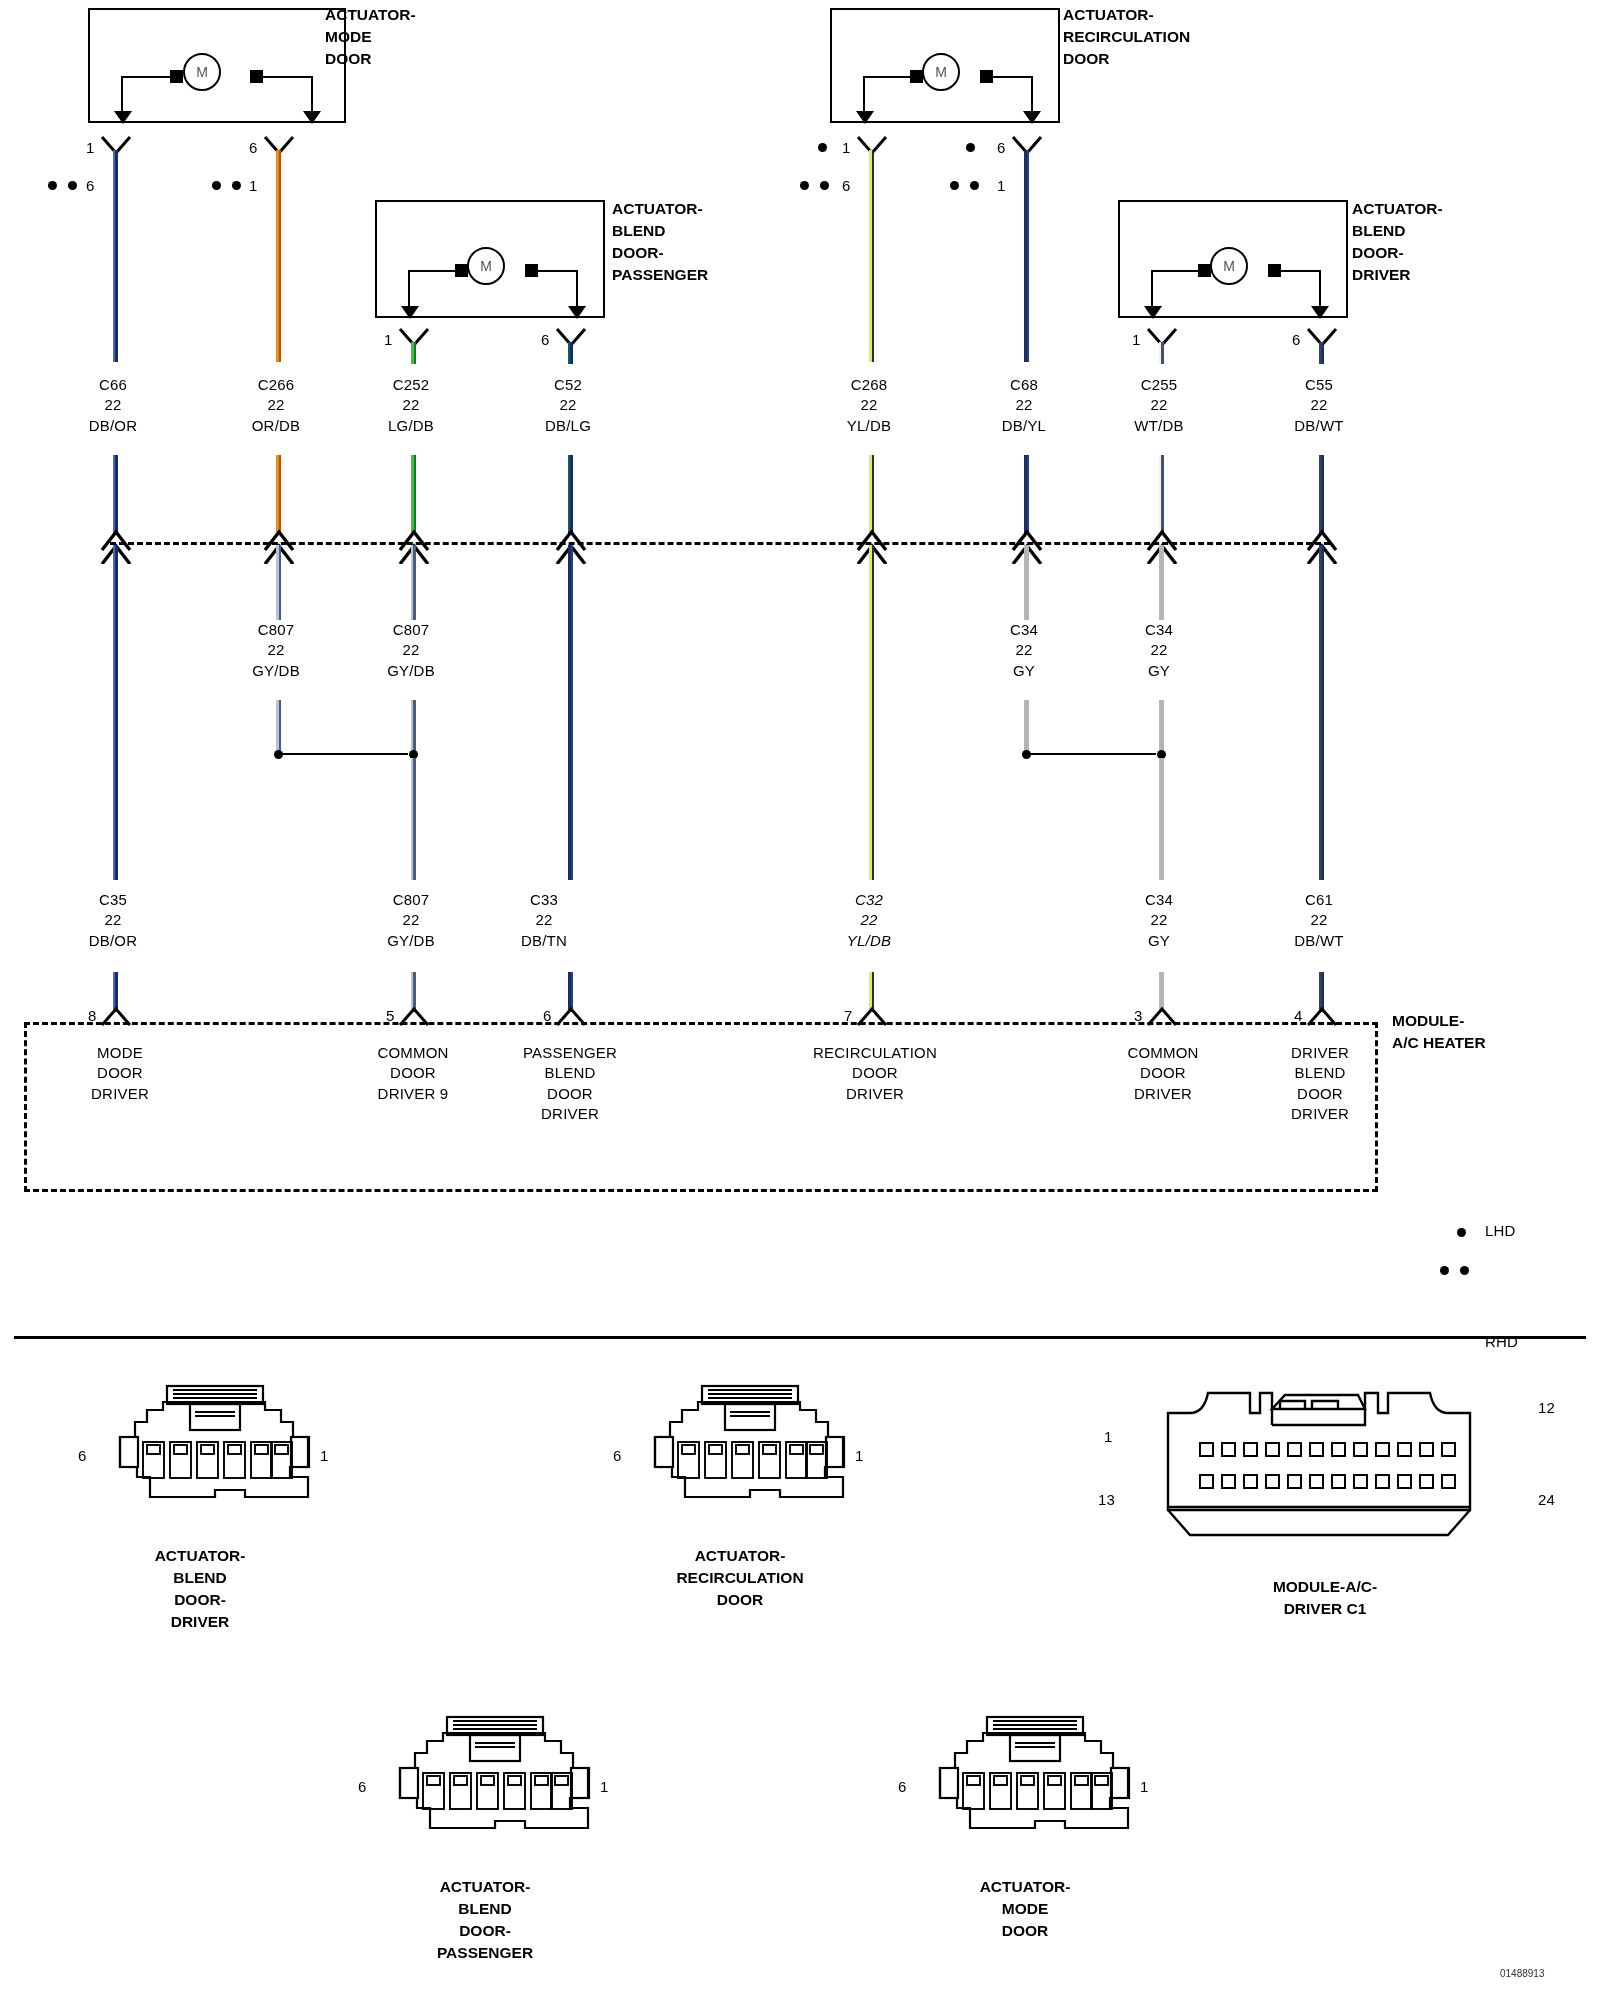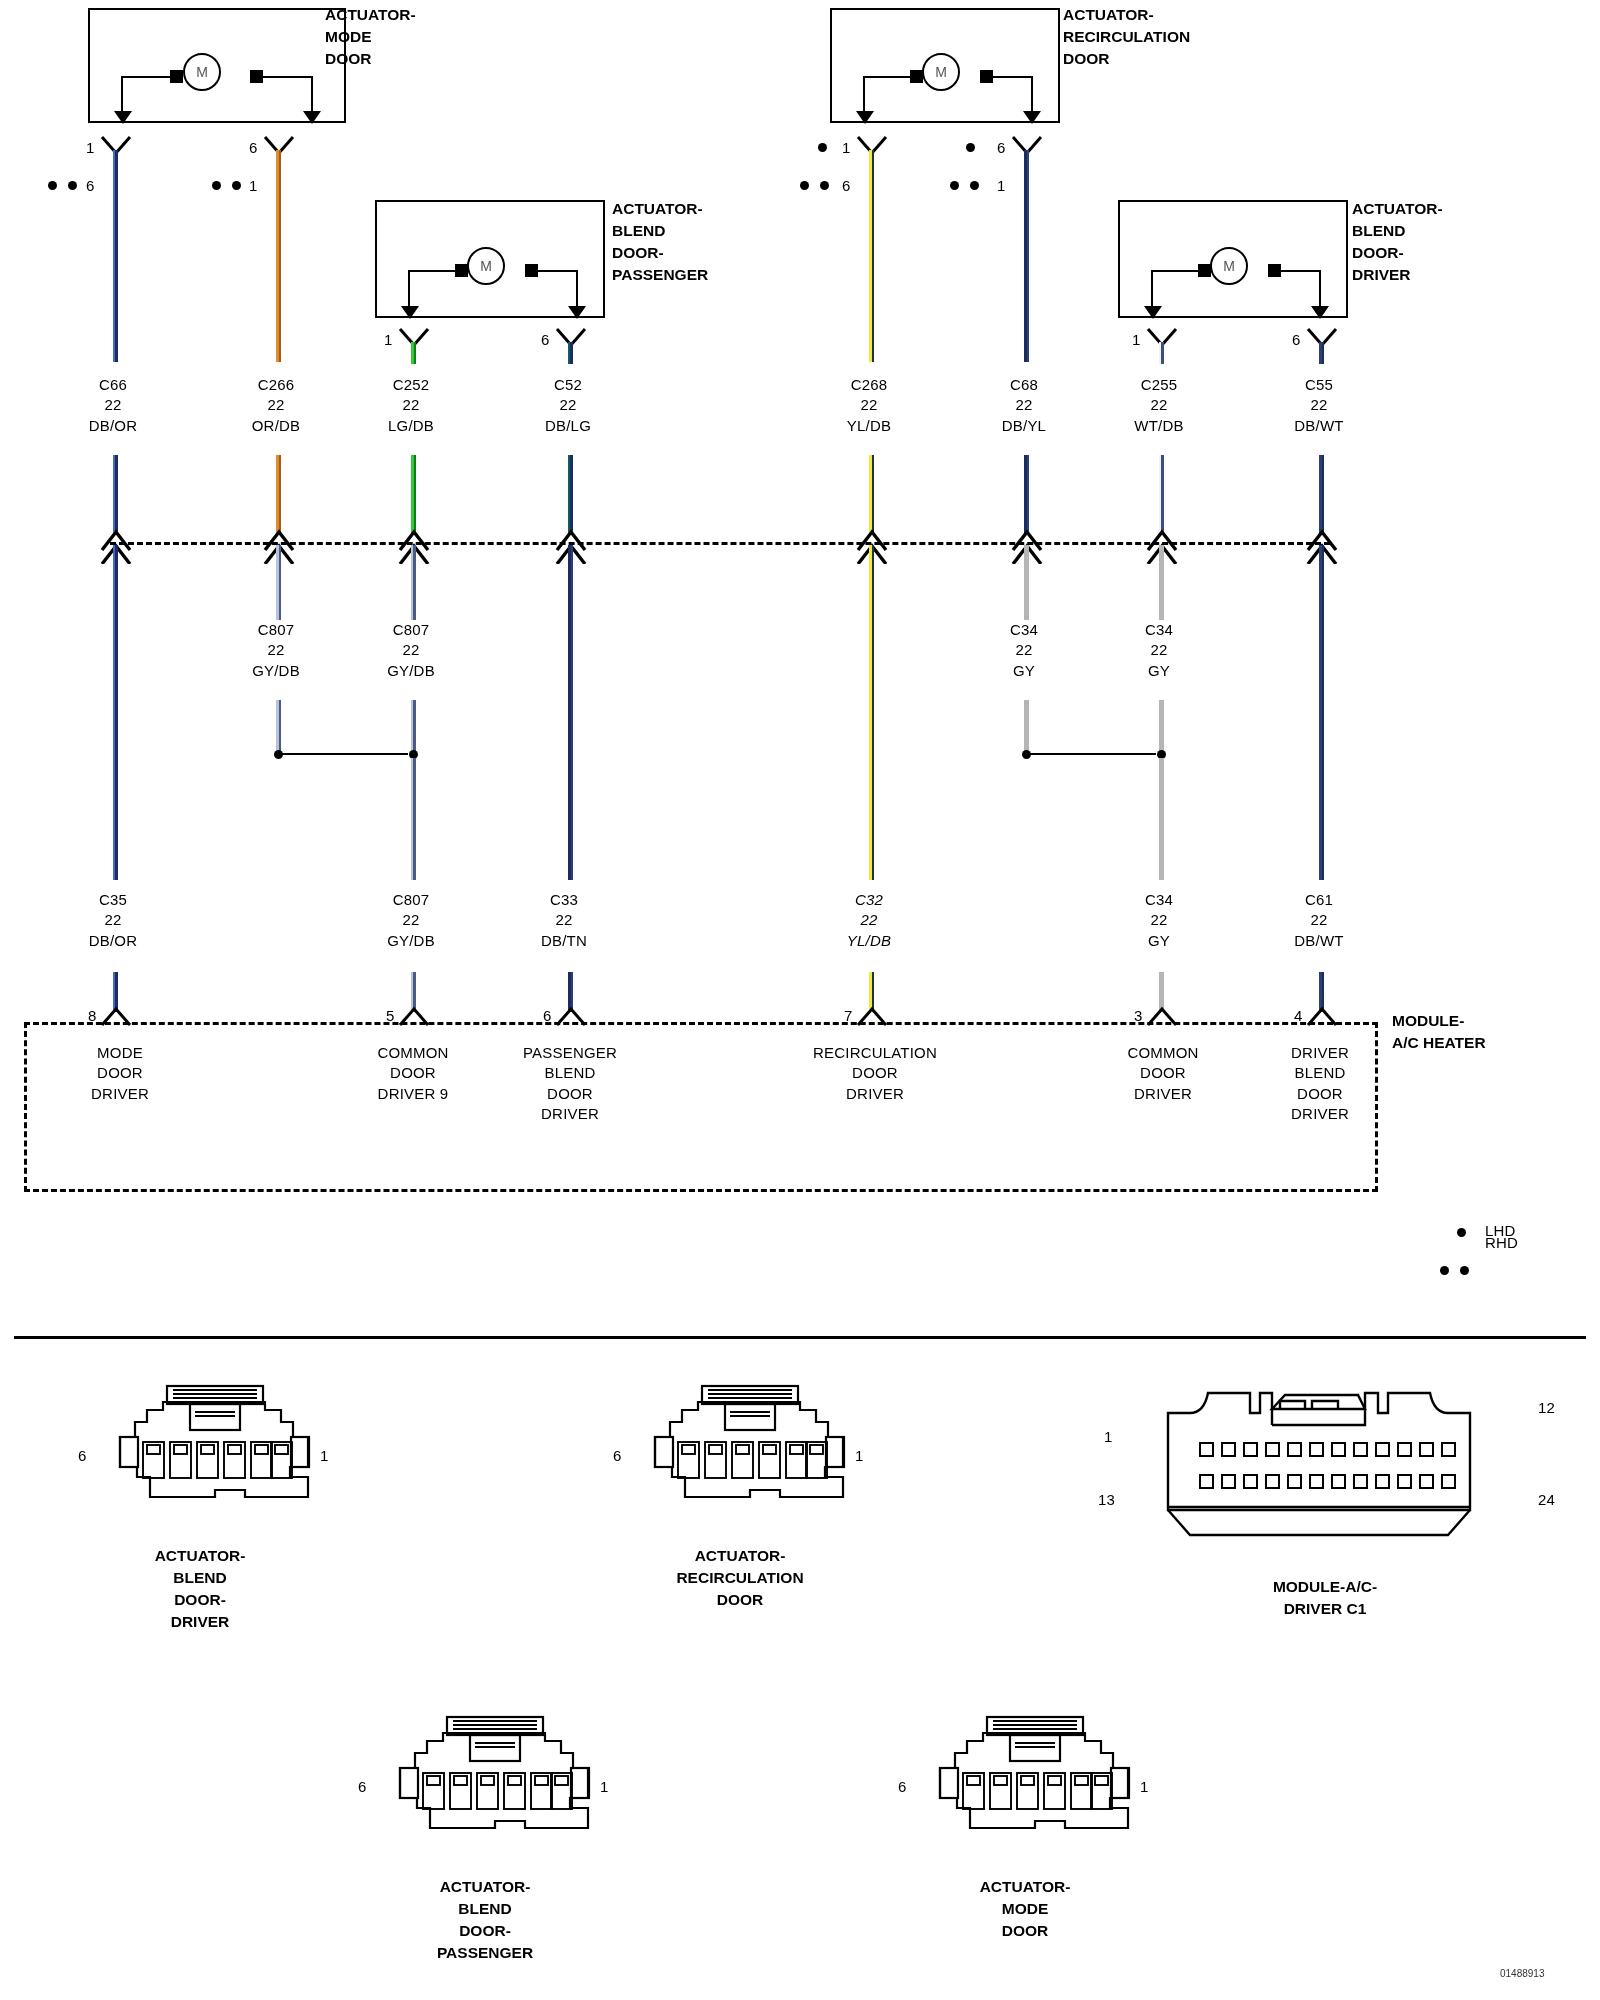--- a/index.html
+++ b/index.html
@@ -215,21 +215,21 @@
     <div>C52</div>
     <div>22</div>
     <div>DB/LG</div>
   </div>
   <div class="wire" style="left:568px;top:455px;height:80px;background:linear-gradient(90deg,#0e5d5d 0 45%,#1b2d5e 45% 100%);"></div>
   <svg class="abs" style="left:555px;top:528px;" width="32" height="36">
     <polyline points="2,22 16,4 30,22" fill="none" stroke="#000" stroke-width="3.4"></polyline>
     <polyline points="2,36 16,18 30,36" fill="none" stroke="#000" stroke-width="3.4"></polyline>
   </svg>
   <div class="wire" style="left:568px;top:545px;height:335px;background:linear-gradient(90deg,#1b2d5e 0 55%,#2b3f74 55% 100%);"></div>
-  <div class="abs lbl ctr" style="left:504px;top:890px;width:120px;">
+  <div class="abs lbl ctr" style="left:484px;top:890px;width:120px;">
     <div>C33</div>
     <div>22</div>
     <div>DB/TN</div>
   </div>
   <div class="wire" style="left:568px;top:972px;height:40px;background:linear-gradient(90deg,#1b2d5e 0 55%,#2b3f74 55% 100%);"></div>
   <svg class="abs" style="left:555px;top:1005px;" width="32" height="22">
     <polyline points="2,20 16,4 30,20" fill="none" stroke="#000" stroke-width="3"></polyline>
   </svg>
   <div class="abs lbl" style="left:543px;top:1006px;">6</div>
 
@@ -395,21 +395,21 @@
     <div>DRIVER</div>
     <div>BLEND</div>
     <div>DOOR</div>
     <div>DRIVER</div>
   </div>
 
   <div class="dot" style="left:1457px;top:1228px;"></div>
   <div class="abs lbl" style="left:1485px;top:1221px;">LHD</div>
   <div class="dot" style="left:1440px;top:1266px;"></div>
   <div class="dot" style="left:1460px;top:1266px;"></div>
-  <div class="abs lbl" style="left:1485px;top:1233px;text-align:center;">RHD</div>
+  <div class="abs lbl" style="left:1485px;top:1332px;text-align:center;">RHD</div>
 
   <div class="sep" style="left:14px;top:1336px;width:1572px;"></div>
 
   <div class="abs" style="left:95px;top:1382px;">
     <svg width="250" height="140" viewBox="0 0 250 140">
       <g fill="none" stroke="#000" stroke-width="2.2">
         <path d="M25,85 L25,55 L40,55 L40,40 L52,40 L52,28 L68,28 L68,20 L170,20 L170,28 L186,28 L186,40 L198,40 L198,55 L213,55 L213,85 L195,85 L195,95 L213,95 L213,115 L150,115 L150,108 L120,108 L120,115 L55,115 L55,95 L42,95 L42,85 Z"></path>
         <rect x="72" y="4" width="96" height="18"></rect>
         <path d="M78,8 H162 M78,12 H162 M78,16 H162"></path>
         <rect x="95" y="22" width="50" height="26"></rect>

